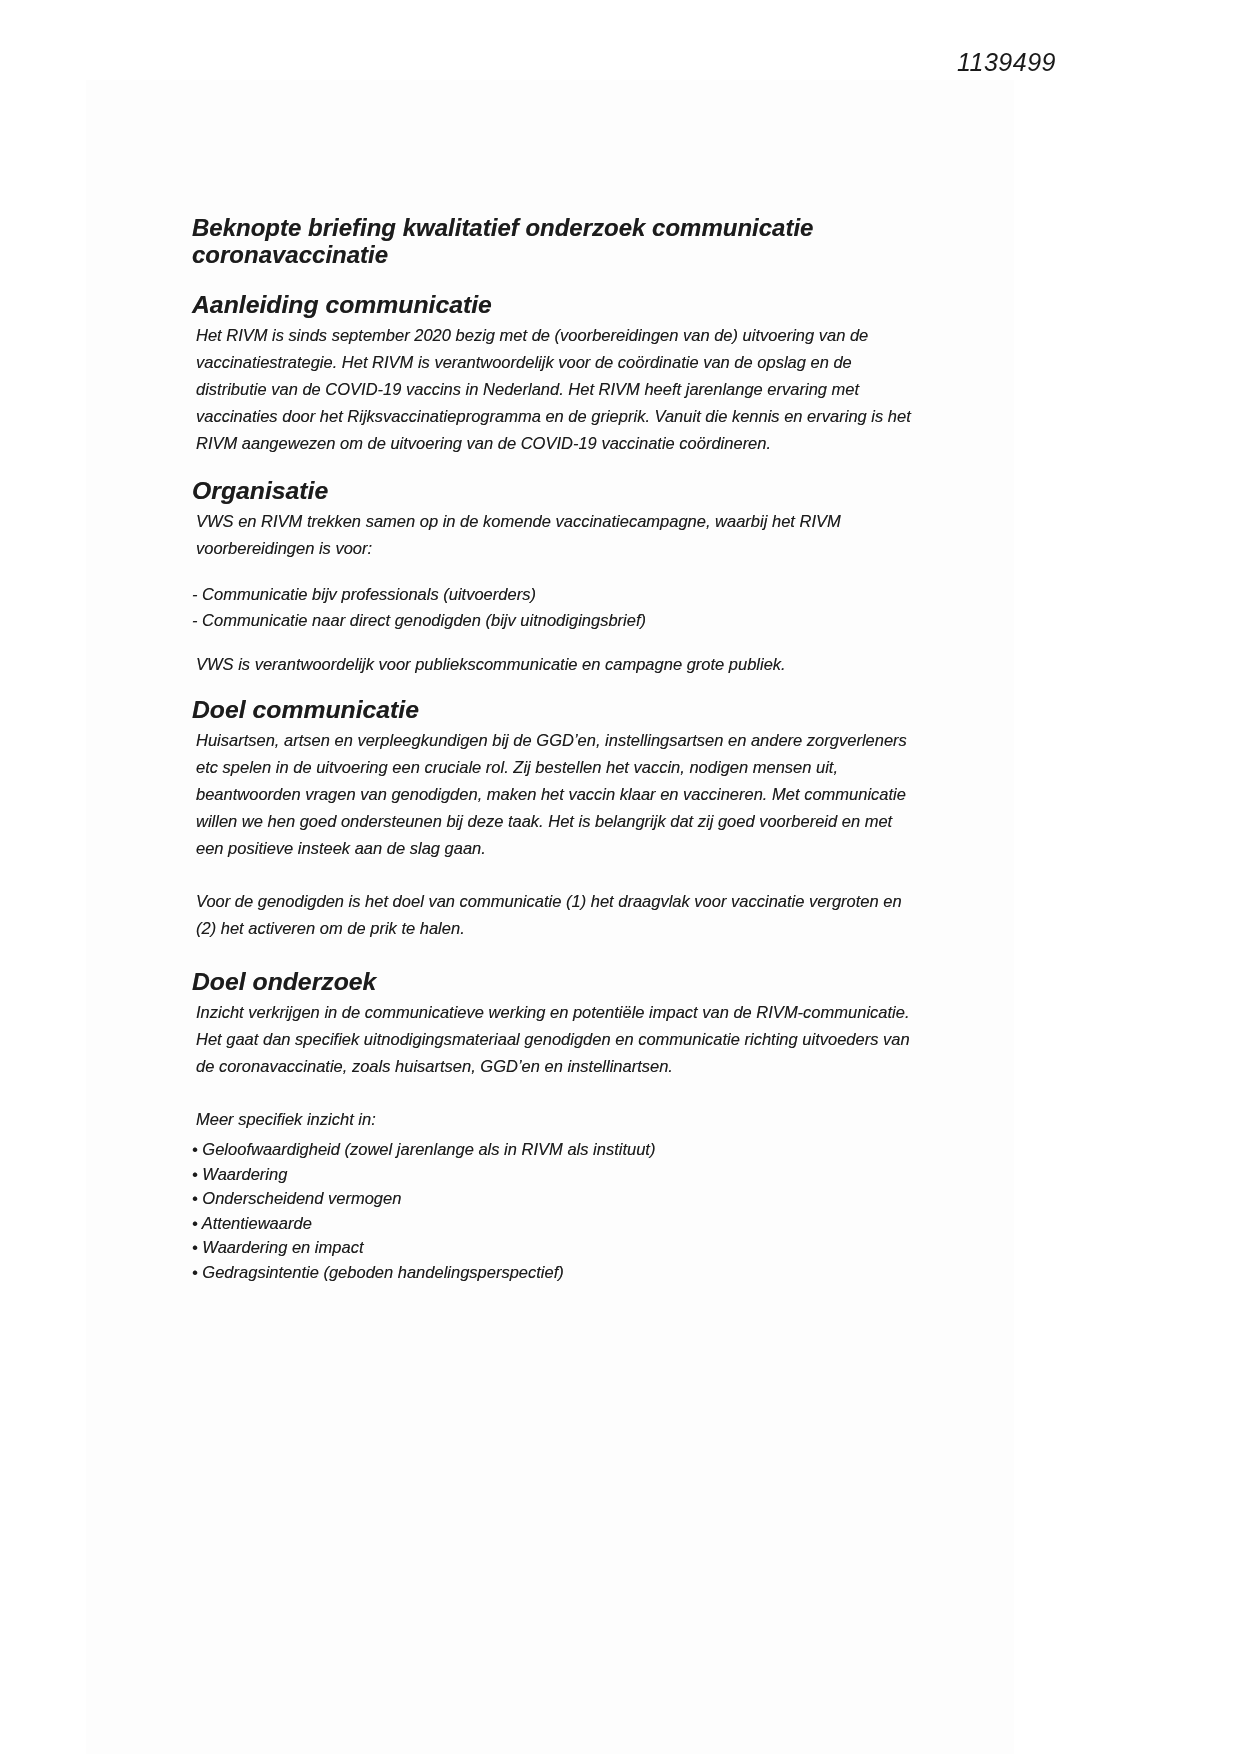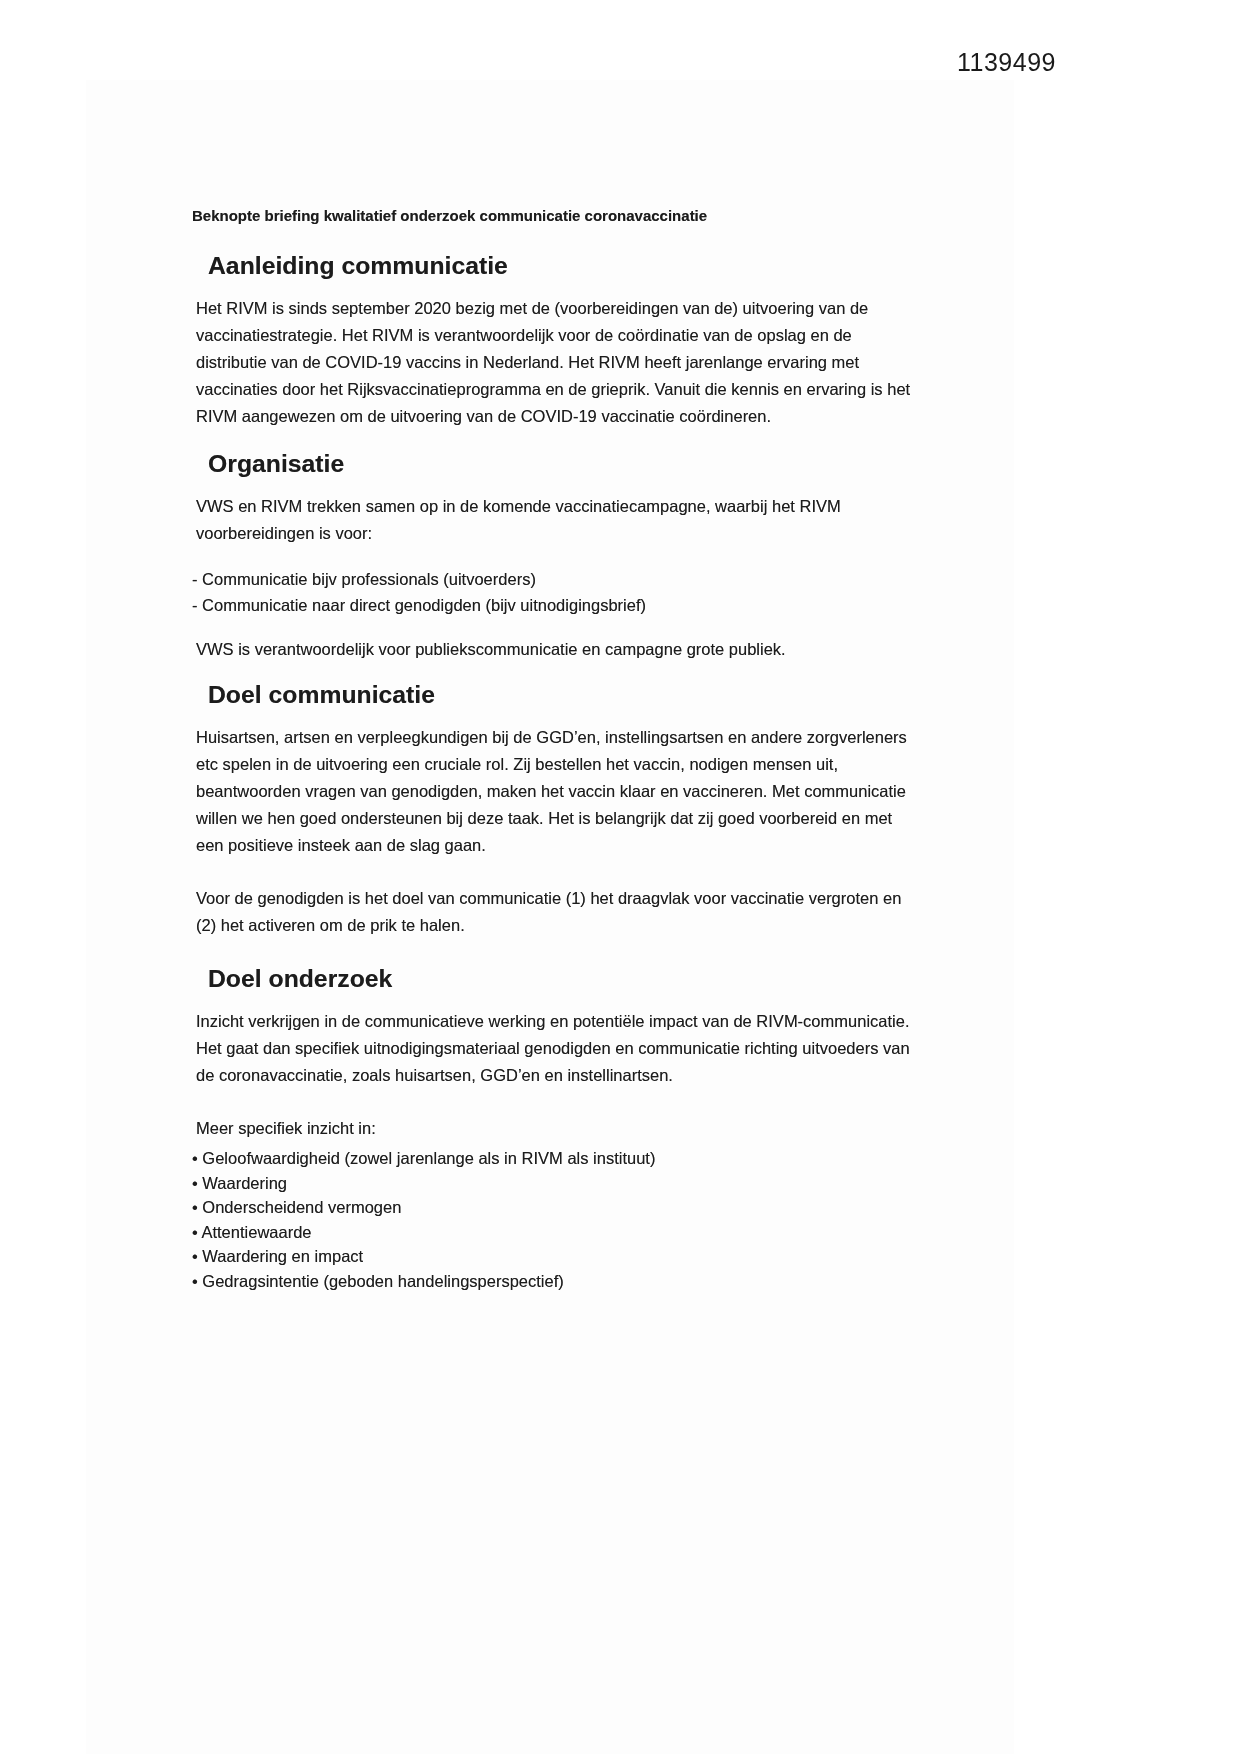--- a/index.html
+++ b/index.html
@@ -7,20 +7,21 @@
     padding: 0;
     background: #ffffff;
   }
   .page {
     position: relative;
     width: 1241px;
     height: 1754px;
     background: #ffffff;
     overflow: hidden;
     font-family: "Liberation Sans", "DejaVu Sans", sans-serif;
+    font-style: italic;
   }
   .scan-area {
     position: absolute;
     left: 86px;
     top: 80px;
     width: 928px;
     height: 1674px;
     background: #fdfdfd;
   }
   .stamp {
@@ -35,28 +36,28 @@
     position: absolute;
     left: 192px;
     top: 202px;
     width: 732px;
     color: #1c1c1c;
     font-size: 16.5px;
     line-height: 27px;
     text-shadow: 0 0 0.6px rgba(0,0,0,0.45);
   }
   .doc-title {
-    font-size: 15px;
+    font-size: 24px;
     font-weight: bold;
     line-height: 27px;
-    margin: 0 0 23px 0;
+    margin: 12px 0 23px 0;
   }
   .section-heading {
     font-weight: bold;
-    margin: 16px;
+    margin: 0;
   }
   .para { margin: 4px; }
   .mt-20 { margin-top: 20px; }
   .mt-18 { margin-top: 18px; }
   .mt-26 { margin-top: 26px; }
   .dash-list { margin-top: 19px; }
   .dash-item { line-height: 26px; }
   .bullet-list { margin-top: 0; }
   .bullet-item { line-height: 24.5px; }
 </style>

